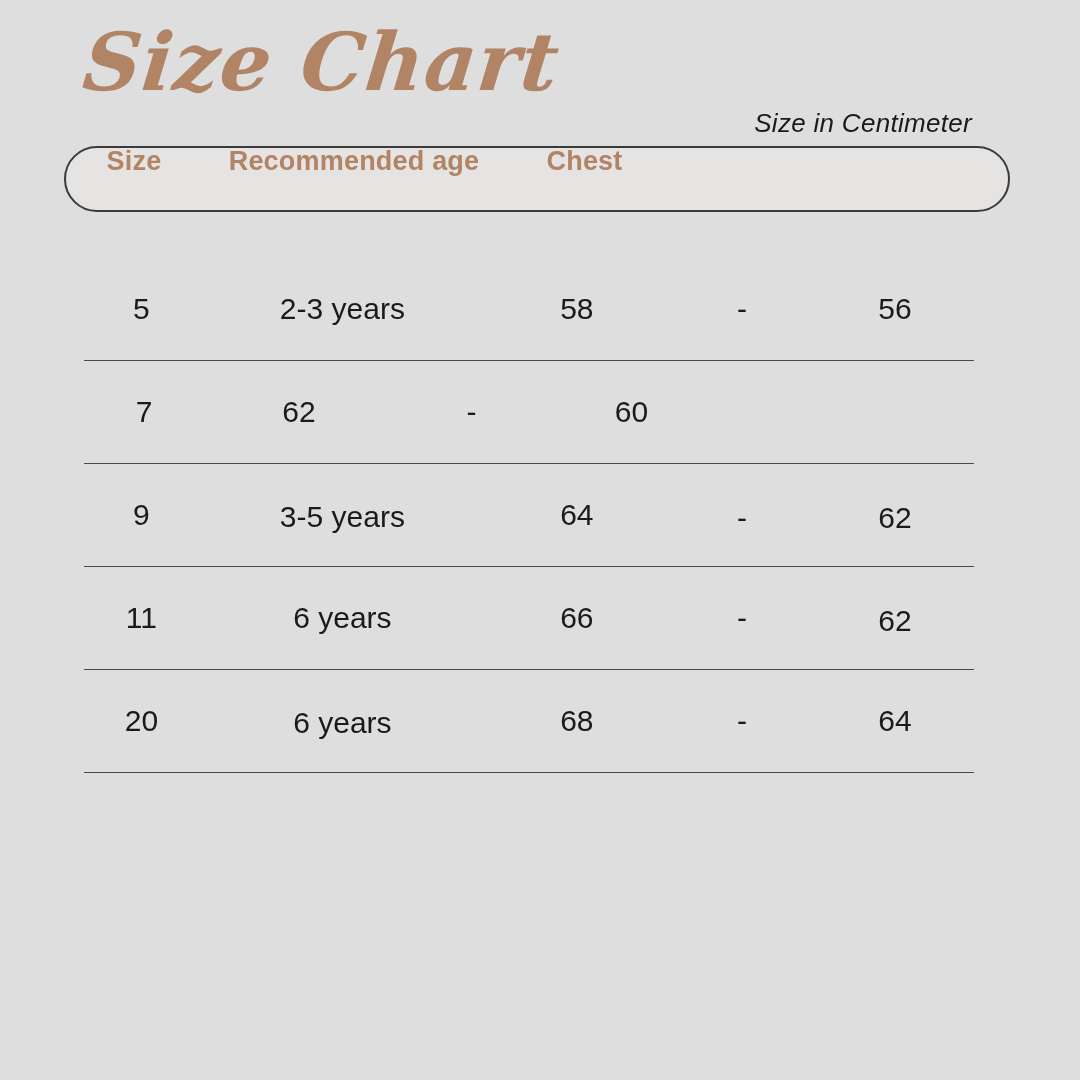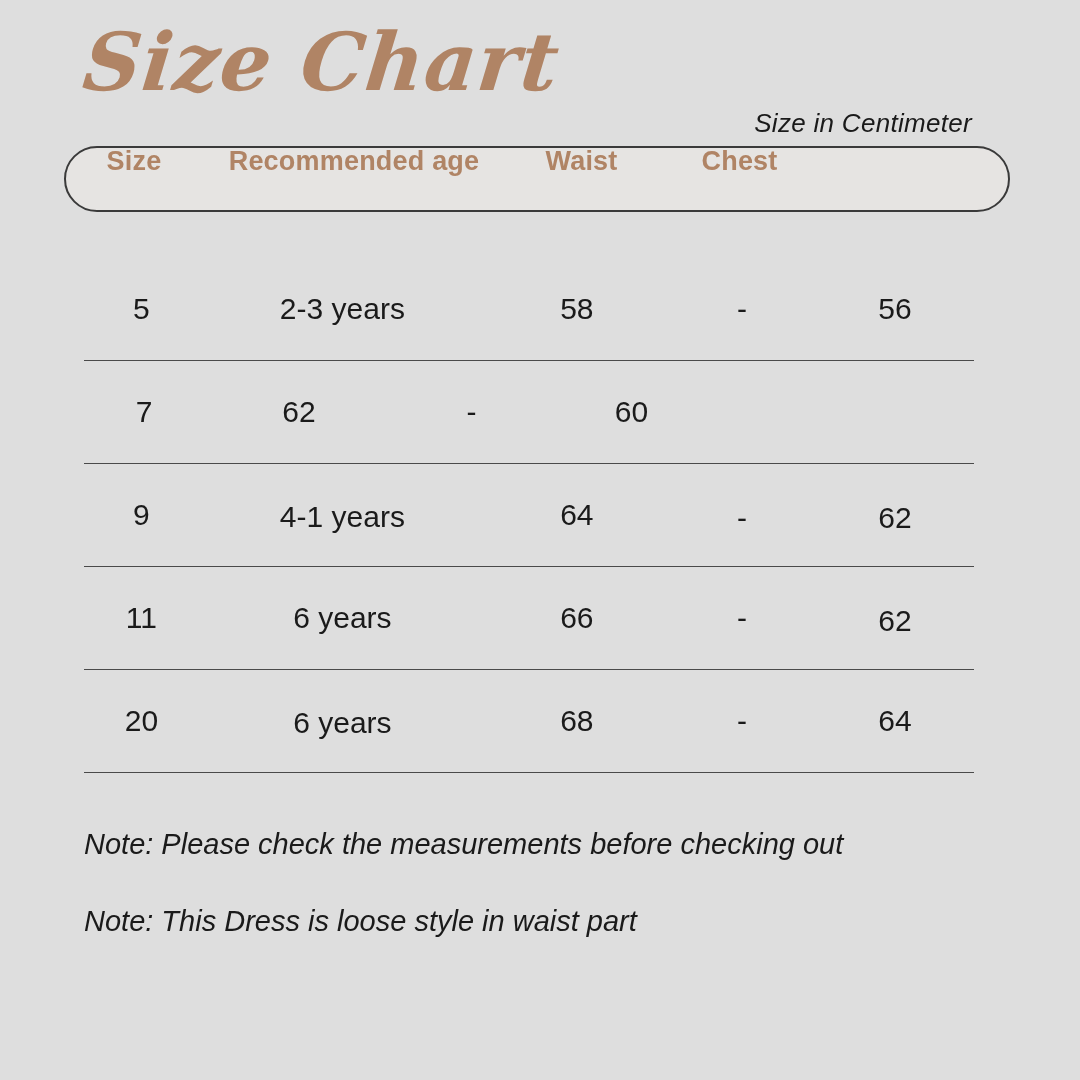--- a/index.html
+++ b/index.html
@@ -137,21 +137,20 @@
 
   <div class="title">Size Chart</div>
 
   <div class="subtitle">Size in Centimeter</div>
 
   <div class="header-pill"></div>
 
   <div class="header-row">
     <div class="cell c-size">Size</div>
     <div class="cell c-age">Recommended age</div>
-    <div class="cell c-waist">Waist</div>
     <div class="cell c-chest">Chest</div>
   </div>
 
   <div class="table-body">
 
     <div class="data-row">
       <div class="cell c-size">5</div>
       <div class="cell c-age">2-3 years</div>
       <div class="cell c-length">58</div>
       <div class="cell c-waist">-</div>
@@ -160,21 +159,21 @@
 
     <div class="data-row">
       <div class="cell c-size">7</div>
       <div class="cell c-length">62</div>
       <div class="cell c-waist">-</div>
       <div class="cell c-chest">60</div>
     </div>
 
     <div class="data-row">
       <div class="cell c-size">9</div>
-      <div class="cell c-age nudge-d1">4-1  years</div>
+      <div class="cell c-age nudge-d1">3-5  years</div>
       <div class="cell c-length">64</div>
       <div class="cell c-waist nudge-d2">-</div>
       <div class="cell c-chest nudge-d2">62</div>
     </div>
 
     <div class="data-row">
       <div class="cell c-size">11</div>
       <div class="cell c-age">6 years</div>
       <div class="cell c-length">66</div>
       <div class="cell c-waist">-</div>
@@ -184,18 +183,14 @@
     <div class="data-row">
       <div class="cell c-size">20</div>
       <div class="cell c-age nudge-d1">6 years</div>
       <div class="cell c-length">68</div>
       <div class="cell c-waist">-</div>
       <div class="cell c-chest">64</div>
     </div>
 
   </div>
 
-  <div class="notes">
-    <div class="note">Note: Please check the measurements before checking out</div>
-    <div class="note">Note: This Dress is loose style in waist part</div>
-  </div>
 
 </div>
 
 </body></html>

